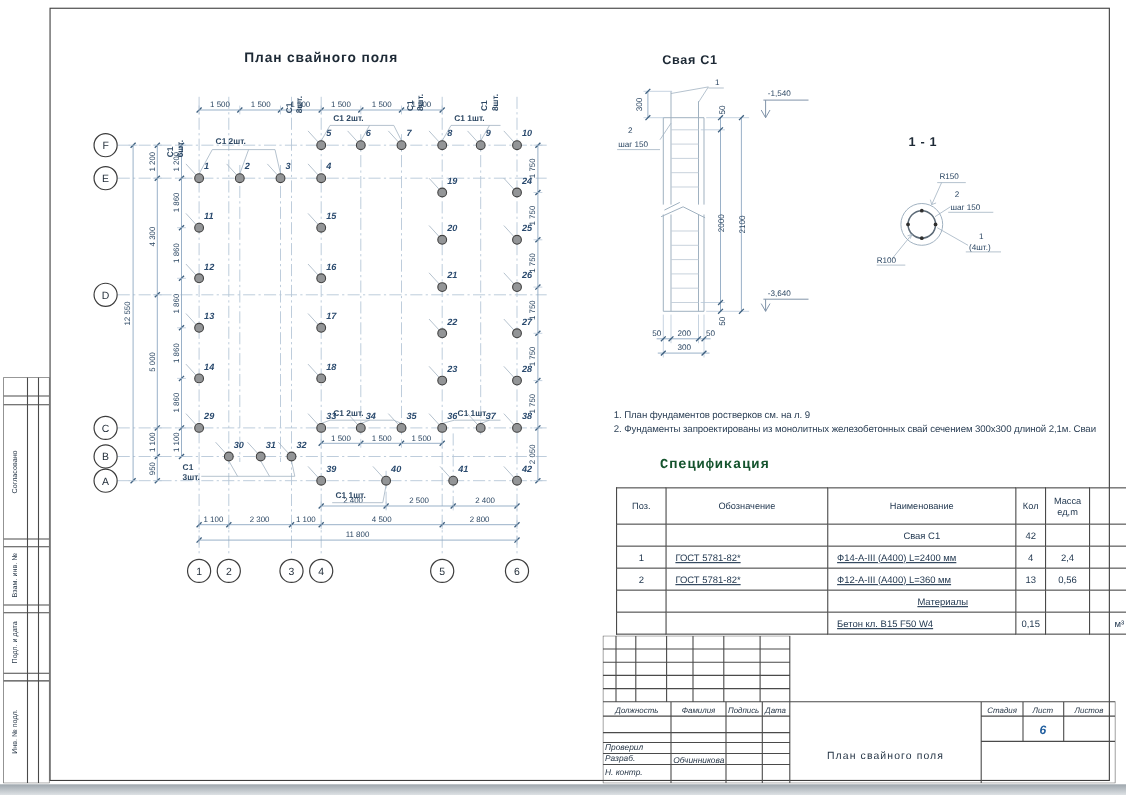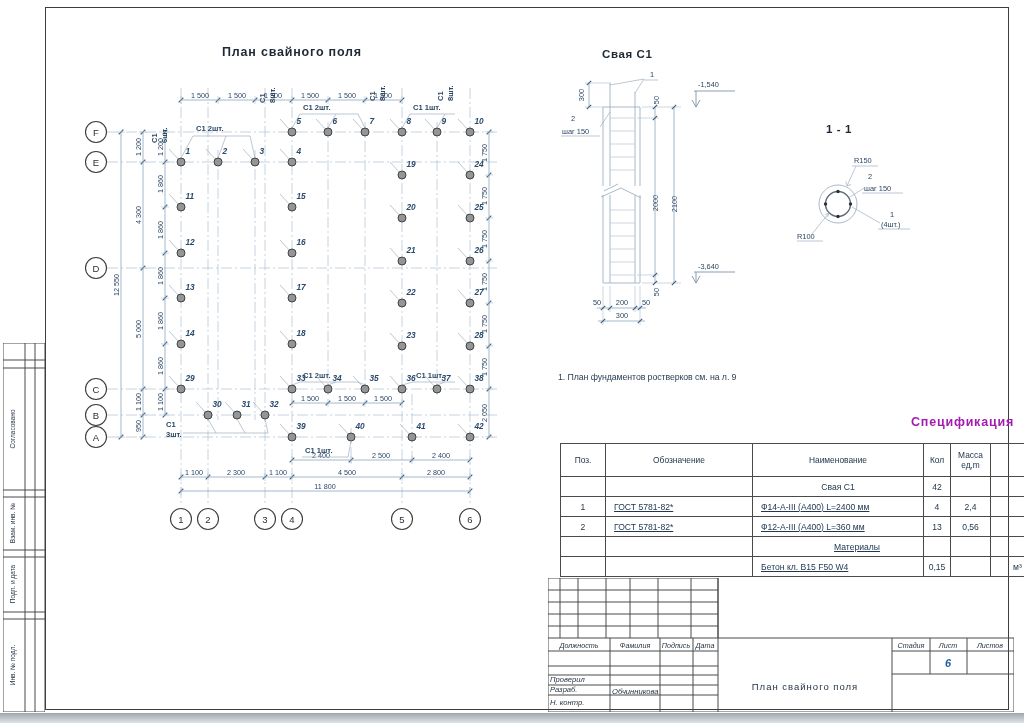--- a/index.html
+++ b/index.html
@@ -25,21 +25,21 @@
   .ptitle{font-weight:bold;font-size:12.5px;fill:#1d2935;letter-spacing:.8px;}
   .dtitle{font-weight:bold;font-size:11.5px;fill:#1d2935;letter-spacing:.6px;}
   
   .dtl{stroke:#9fb0bf;stroke-width:.9;fill:none;}
   .dtl2{stroke:#c0ccd7;stroke-width:.8;fill:none;}
   .lvl{stroke:#7f93a8;stroke-width:.9;fill:none;}
   .inner{stroke:#5c6a77;stroke-width:1.4;fill:none;}
   .dtxt{font-size:7.4px;fill:#2c4763;}
   
   .notes{font-size:8.8px;color:#2b3f55;line-height:13px;letter-spacing:-0.1px;}
-  .spec-heading{font-weight:bold;font-size:12.5px;color:#a21caf;text-align:right;letter-spacing:.8px;}
+  .spec-heading{font-weight:bold;font-size:12.5px;color:#14532d;text-align:left;letter-spacing:.8px;font-family:Liberation Mono, monospace;}
   
   table.spec{border-collapse:collapse;table-layout:fixed;width:454px;height:134px;
              font-size:8.6px;color:#223850;}
   table.spec td,table.spec th{border:1px solid #4a4a4a;text-align:center;vertical-align:middle;
              padding:0 2px;font-weight:normal;overflow:hidden;white-space:nowrap;}
   table.spec th{font-size:8.4px;}
   table.spec td.tl{text-align:left;padding-left:8px;text-decoration:underline;}
   table.spec td.ul{text-decoration:underline;padding-left:40px;}
   
   .tbl{stroke:#4a4a4a;stroke-width:1;fill:none;}
@@ -451,20 +451,21 @@
     <text x="854" y="163" class="dtxt">R150</text>
     <text x="868" y="179" class="dtxt">2</text>
     <text x="864" y="191" class="dtxt">шаг 150</text>
     <text x="890" y="217" class="dtxt">1</text>
     <text x="881" y="227" class="dtxt">(4шт.)</text>
     <text x="797" y="239" class="dtxt">R100</text>
   </svg>
 
   <div class="abs notes" style="left:558px;top:371px;width:452px;">
     <div>1.  План фундаментов ростверков см. на л. 9</div>
+    <div>2. Фундаменты запроектированы из монолитных железобетонных свай сечением 300х300  длиной 2,1м. Сваи</div>
   </div>
 
   <div class="abs spec-heading" style="left:600px;top:415px;width:414px;">Спецификация</div>
 
   <table class="spec abs" style="left:560px;top:443px;">
     <thead>
       <tr style="height:33px;">
         <th style="width:40px;">Поз.</th>
         <th style="width:142px;">Обозначение</th>
         <th style="width:166px;">Наименование</th>

